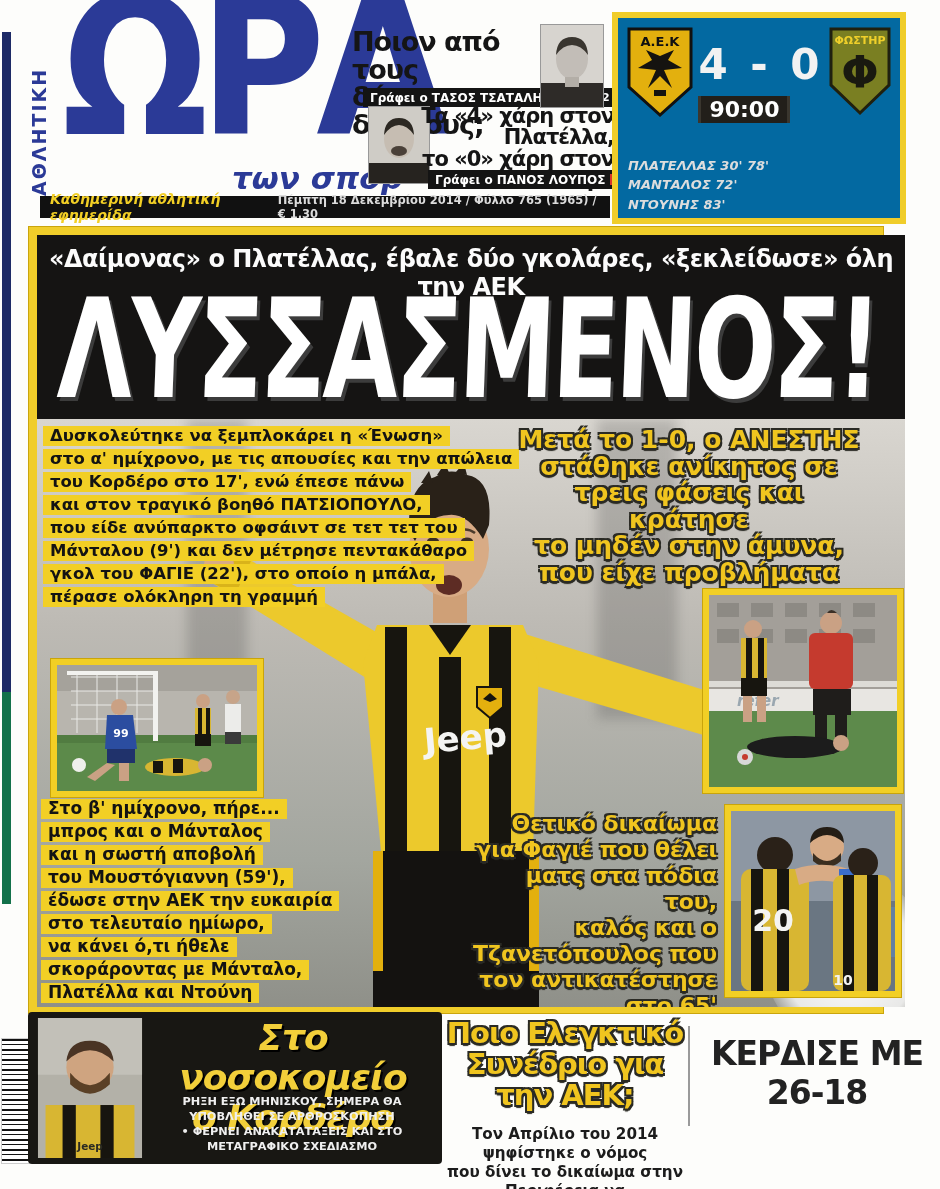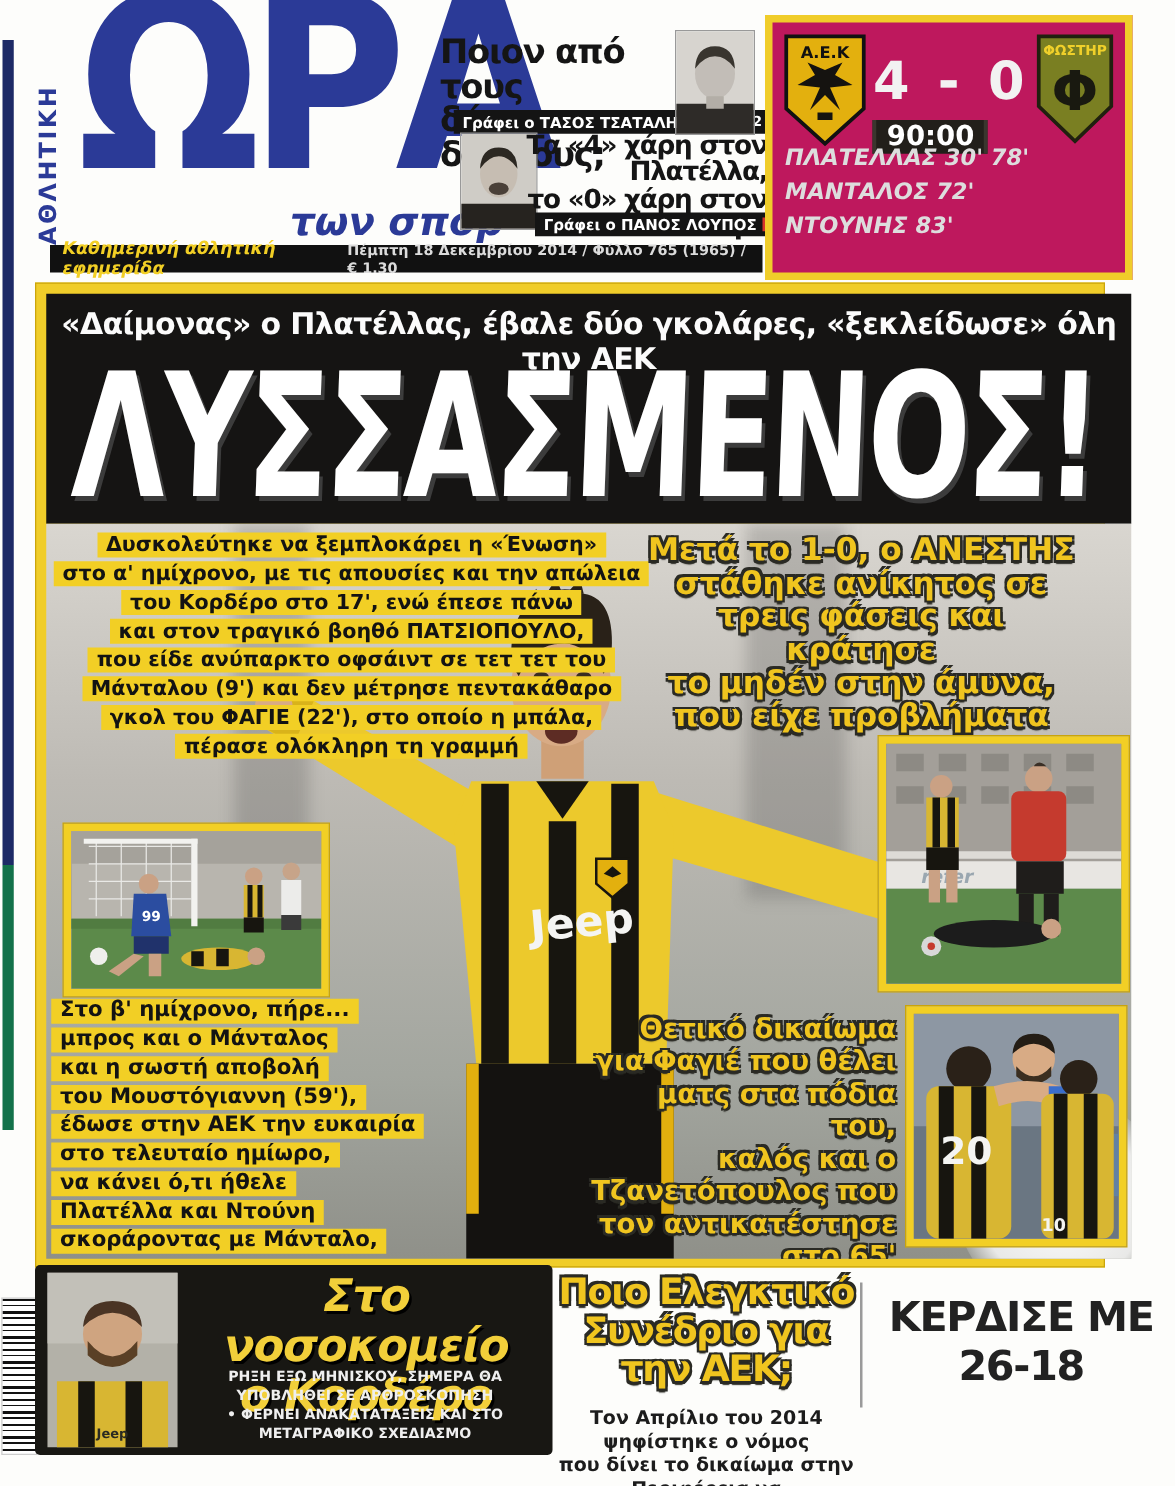--- a/index.html
+++ b/index.html
@@ -34,30 +34,30 @@
   .byline{height:19px;background:#141414;display:flex;align-items:center;gap:5px;
      padding:0 7px;box-sizing:border-box;}
   .byline .t{color:#fff;font-weight:bold;font-size:12px;white-space:nowrap;}
   .byline .r{width:5px;height:11px;background:#d6352b;}
   .byline .p{color:#fff;font-weight:bold;font-size:11px;white-space:nowrap;}
   .bl1{left:363px;top:88px;}
   .bl2{left:428px;top:170px;}
   .portrait{border:1px solid #999;}
 
   
-  .sb{left:612px;top:12px;width:294px;height:212px;background:#be185d;
+  .sb{left:612px;top:12px;width:294px;height:212px;background:#0369a1;
       border:6px solid #f0cd2a;box-sizing:border-box;}
   .sb-row{position:absolute;left:0;top:8px;width:100%;display:flex;justify-content:space-between;
       padding:0 8px;box-sizing:border-box;}
   .sb-center{margin-top:18px;}
   .sb-score{color:#f2f2f2;font-weight:800;font-size:42px;letter-spacing:4px;line-height:1;}
   .sb-time{display:inline-block;margin-top:10px;color:#fff;font-weight:bold;font-size:22px;
       padding:1px 8px;background:#221f1a;border-left:3px solid #3a362e;border-right:3px solid #3a362e;}
-  .sb-scorers{position:absolute;left:10px;bottom:24px;color:#ddd;font-weight:bold;
-      font-style:italic;font-size:18px;line-height:1.5;}
+  .sb-scorers{position:absolute;left:10px;bottom:4px;color:#ddd;font-weight:bold;
+      font-style:italic;font-size:13px;line-height:1.5;}
 
   
   .frame{left:28px;top:226px;width:856px;height:788px;background:#f0cd2a;border:1px solid #caa50c;
       box-sizing:border-box;padding:8px;}
   .hbox{position:relative;width:868px;height:184px;background:#151413;overflow:hidden;}
   .strap{position:absolute;left:0;top:10px;width:100%;text-align:center;color:#fbfbfb;
       font-weight:800;font-size:24px;letter-spacing:-0.5px;}
   .mainhead{position:absolute;left:0;top:34px;width:100%;text-align:center;color:#fff;
       font-weight:800;font-size:97px;letter-spacing:-3px;white-space:nowrap;
       transform:scaleY(1.42) skewX(-3deg);transform-origin:center top;
@@ -65,21 +65,21 @@
   .photo-area{position:relative;width:868px;height:588px;overflow:hidden;
       background:linear-gradient(180deg,#d9d6d0 0%,#bdbab4 35%,#a3a69f 75%,#8f9089 100%);}
   .blurstripe{position:absolute;background:rgba(60,60,60,0.22);filter:blur(6px);}
   .lightblob{position:absolute;right:-30px;bottom:-40px;width:170px;height:170px;border-radius:50%;
       background:radial-gradient(circle,#ffffff 0%,#ffffffcc 55%,#ffffff00 75%);}
 
   
   .hl-block div{margin:0 0 3px 0;}
   .hl-block span{display:inline-block;background:#f2cf25;color:#131313;font-weight:800;
       padding:0px 7px 1px 7px;}
-  .hl1{left:6px;top:7px;font-size:16.5px;line-height:19px;text-align:center;}
+  .hl1{left:6px;top:7px;font-size:16.5px;line-height:19px;}
   .hl2{left:4px;top:380px;font-size:17px;line-height:19px;}
 
   
   .yol{color:#f0c51f;font-weight:800;
       text-shadow:-2px -2px 0 #2a2a24,2px -2px 0 #2a2a24,-2px 2px 0 #2a2a24,2px 2px 0 #2a2a24,0 3px 1px #2a2a24;}
   .yr1{left:440px;top:8px;width:424px;text-align:center;font-size:25px;line-height:26.5px;}
   .yr2{left:430px;top:392px;width:250px;text-align:right;font-size:22px;line-height:26px;}
 
   .photo-card{border:6px solid #f2cf25;box-shadow:0 0 0 1px #c9a40b;background:#888;}
   .pc-goal{left:14px;top:240px;}
@@ -293,22 +293,22 @@
       </svg>
 
       <div class="abs hl-block hl2">
         <div><span>Στο β' ημίχρονο, πήρε...</span></div>
         <div><span>μπρος και ο Μάνταλος</span></div>
         <div><span>και η σωστή αποβολή</span></div>
         <div><span>του Μουστόγιαννη (59'),</span></div>
         <div><span>έδωσε στην ΑΕΚ την ευκαιρία</span></div>
         <div><span>στο τελευταίο ημίωρο,</span></div>
         <div><span>να κάνει ό,τι ήθελε</span></div>
+        <div><span>σκοράροντας με Μάνταλο,</span></div>
         <div><span>Πλατέλλα και Ντούνη</span></div>
-        <div><span>σκοράροντας με Μάνταλο,</span></div>
       </div>
 
       <svg class="abs photo-card pc-save" width="188" height="192" viewBox="0 0 188 192">
         <rect width="188" height="192" fill="#a39f99"></rect>
         <g fill="#8d8a84">
           <rect x="8" y="8" width="22" height="14"></rect>
             <rect x="42" y="8" width="22" height="14"></rect>
           <rect x="76" y="8" width="22" height="14"></rect>
             <rect x="110" y="8" width="22" height="14"></rect>
           <rect x="144" y="8" width="22" height="14"></rect>

